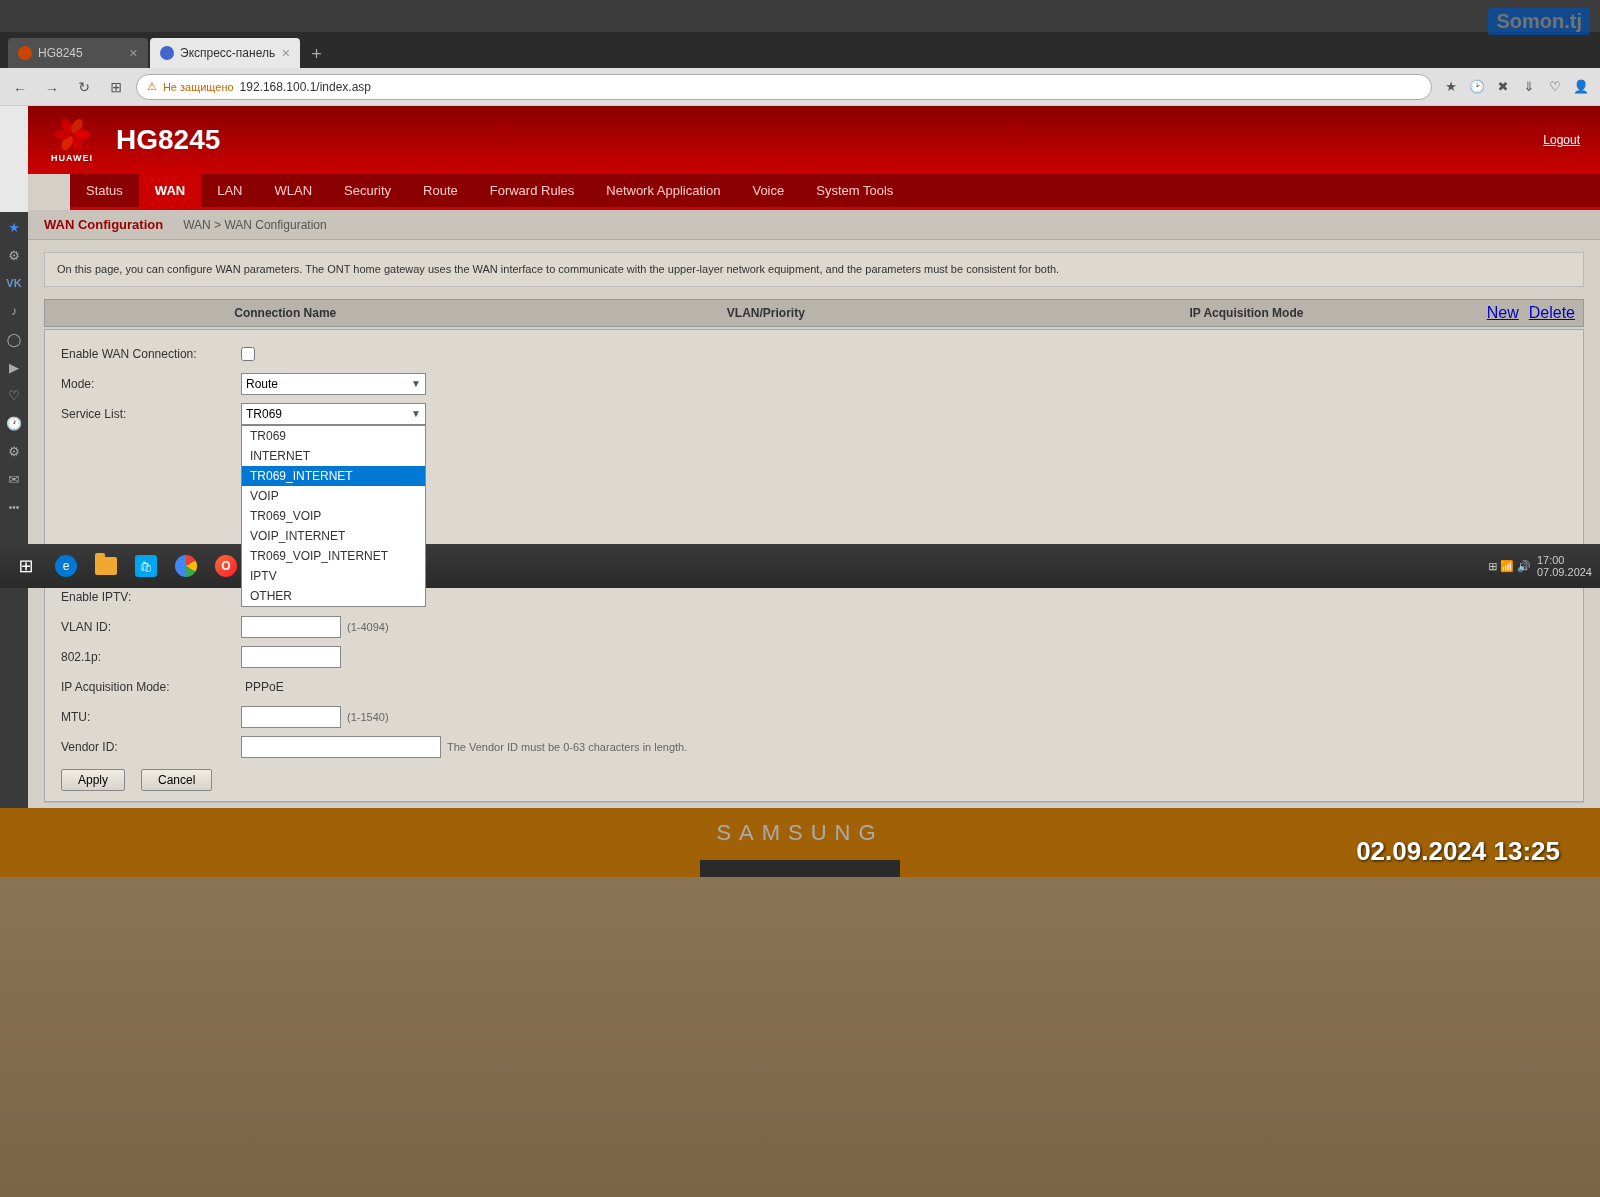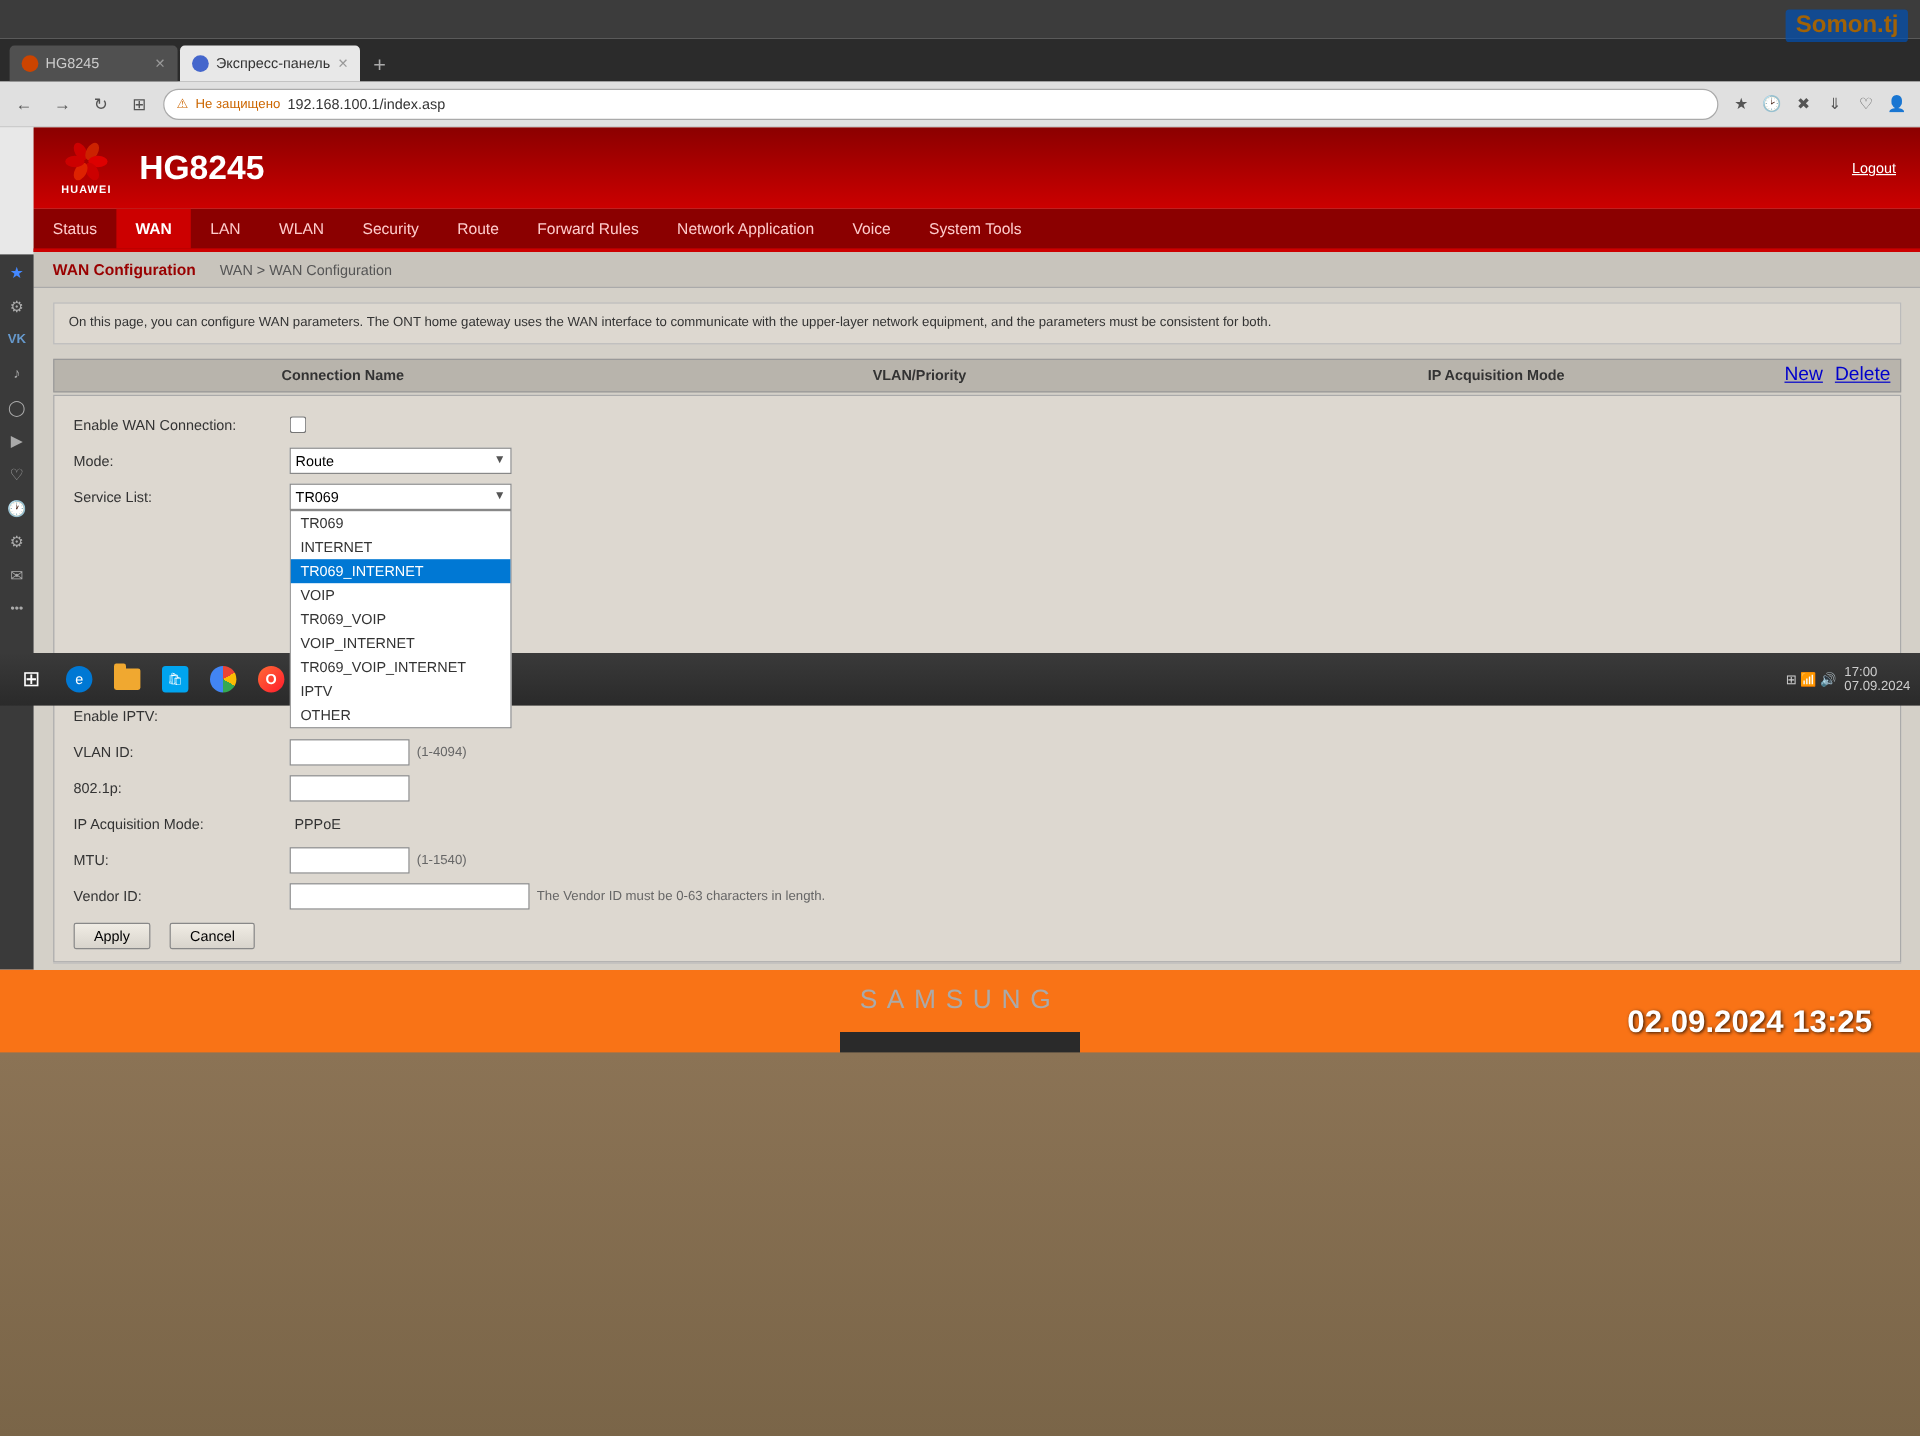--- a/index.html
+++ b/index.html
@@ -18,21 +18,21 @@
       position: absolute;
       top: 0; left: 0; right: 0;
       height: 820px;
       background: #2a2a2a;
       border-bottom: 6px solid #333;
     }
     .monitor-screen {
       position: absolute;
       top: 0; left: 0; right: 0;
       height: 908px;
-      background: #f97316;
+      background: #a16207;
       overflow: hidden;
       padding-left: 36px;
     }
 
     
     .monitor-brand {
       position: absolute;
       top: 820px;
       left: 50%;
       transform: translateX(-50%);
@@ -72,21 +72,21 @@
       font-weight: bold;
       text-shadow: 1px 1px 3px rgba(0,0,0,0.8);
       z-index: 100;
     }
 
     
     .watermark {
       position: absolute;
       top: 8px;
       right: 10px;
-      color: #a16207;
+      color: #737373;
       font-size: 20px;
       font-weight: bold;
       z-index: 200;
       background: rgba(0,80,180,0.7);
       padding: 2px 8px;
       border-radius: 3px;
     }
 
     
     .browser {
@@ -289,20 +289,21 @@
       text-decoration: underline;
     }
 
     
     .router-nav {
       height: 36px;
       background: #8B0000;
       display: flex;
       align-items: stretch;
       border-bottom: 3px solid #cc0000;
+      margin-left: 42px;
     }
     .nav-item {
       padding: 0 16px;
       display: flex;
       align-items: center;
       color: #ffcccc;
       font-size: 13px;
       cursor: pointer;
       white-space: nowrap;
     }

